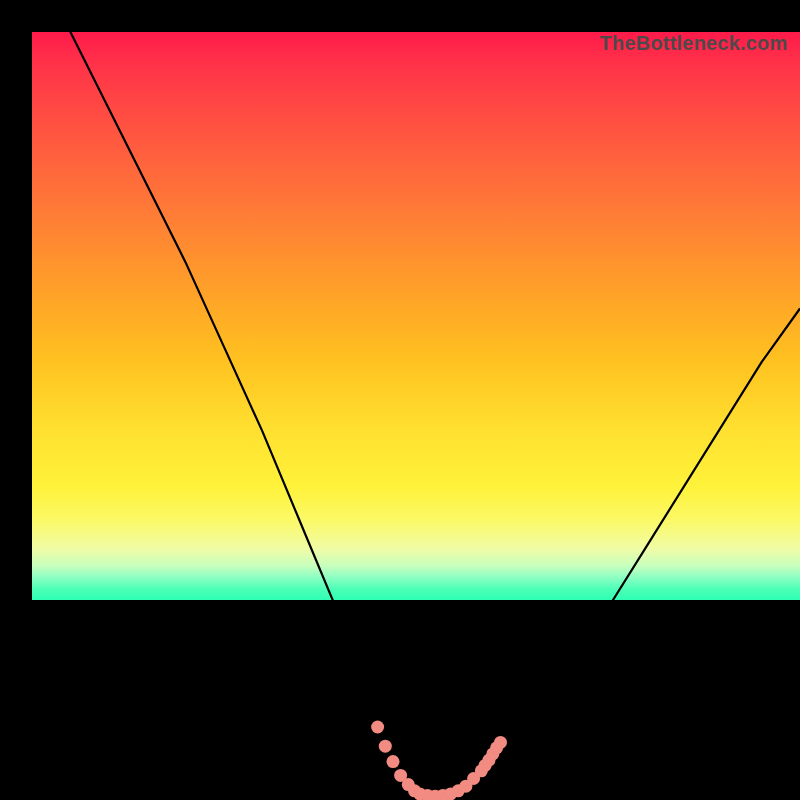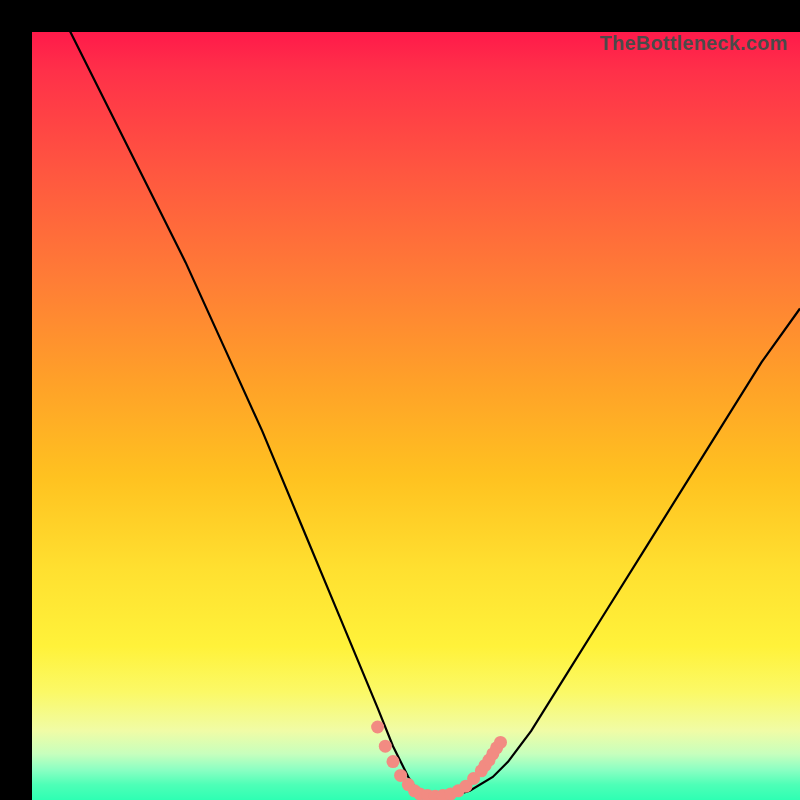--- a/index.html
+++ b/index.html
@@ -15,21 +15,21 @@
     position: absolute;
     inset: 0;
     box-sizing: border-box;
     border: 16px solid #000000;
   }
   .plot-area {
     position: absolute;
     left: 16px;
     top: 16px;
     width: 768px;
-    height: 768px;
+    height: 568px;
   }
   .gradient {
     position: absolute;
     inset: 0;
     background: linear-gradient(
       to bottom,
       #ff1a4a 0%,
       #ff3049 5%,
       #ff5640 18%,
       #ff7c36 32%,

